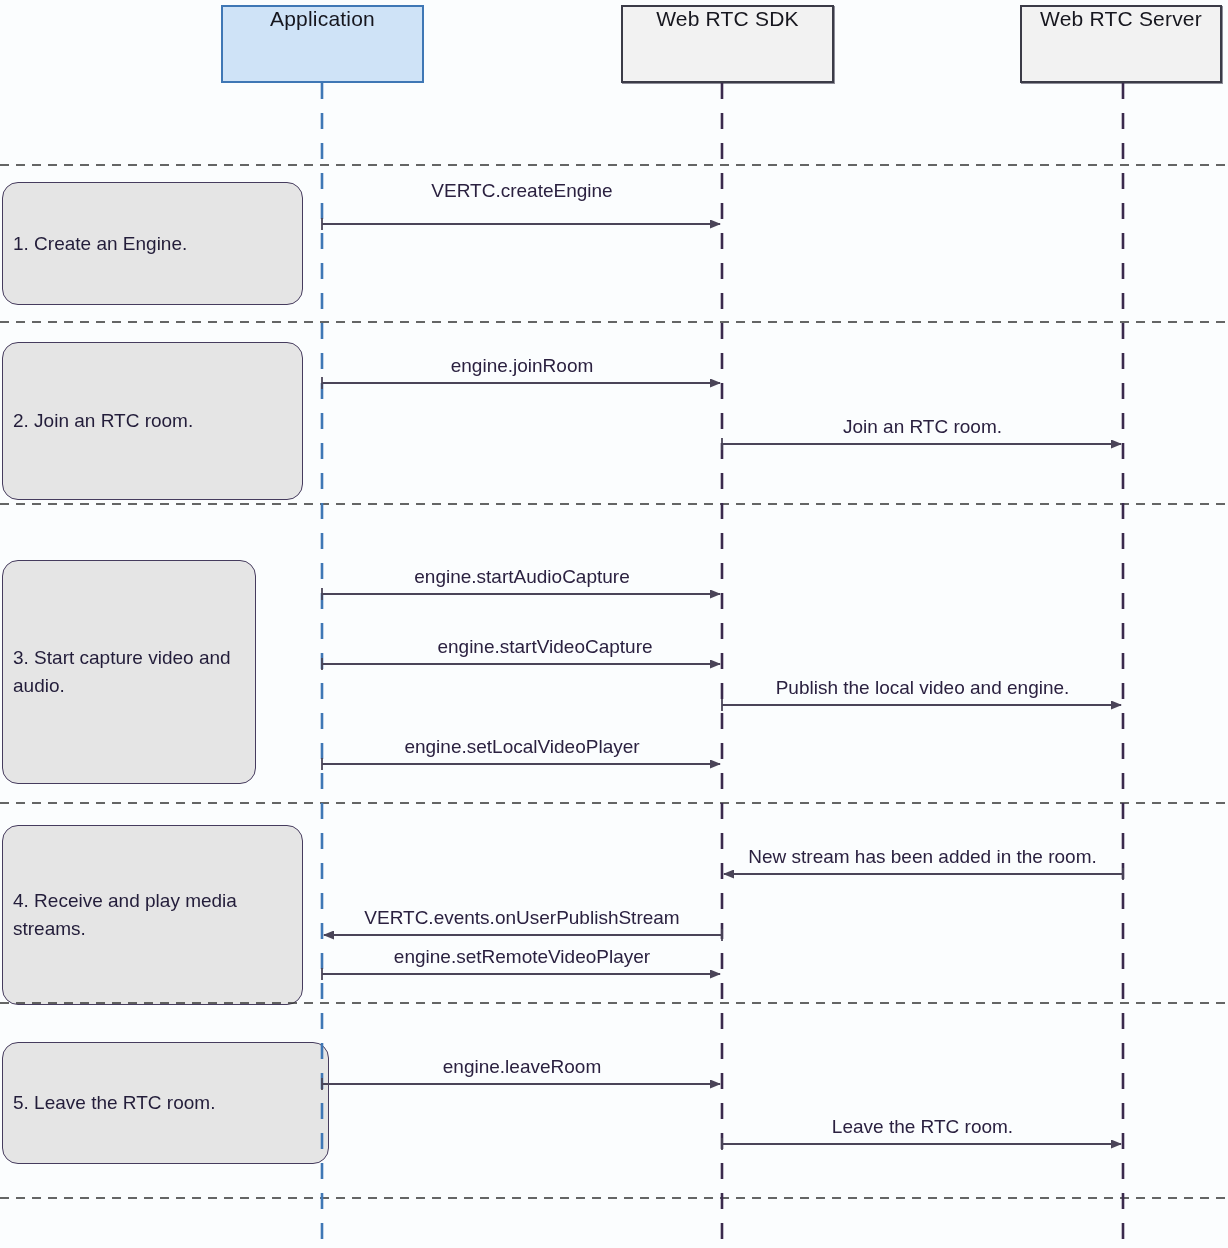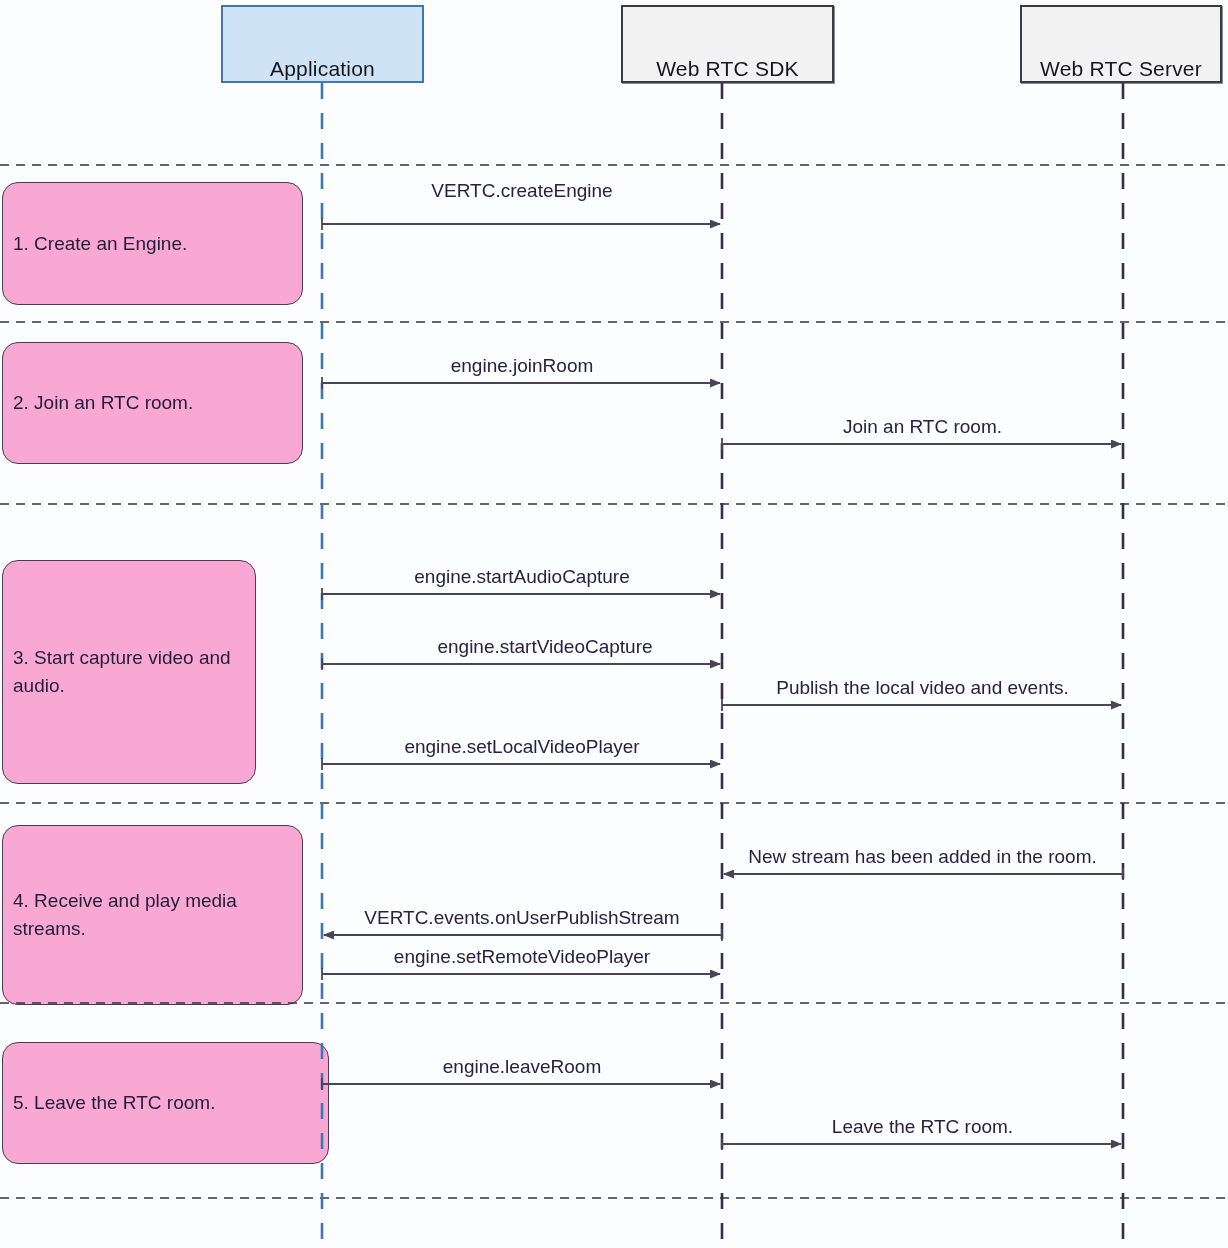--- a/index.html
+++ b/index.html
@@ -19,39 +19,39 @@
     position: absolute;
     left: 0;
     top: 0;
     width: 1228px;
     height: 1248px;
   }
   .actor-box {
     position: absolute;
     box-sizing: border-box;
     display: flex;
-    align-items: flex-end;
+    align-items: flex-start;
     justify-content: center;
     font-size: 21px;
     color: #16161e;
     letter-spacing: 0.2px;
   }
   .actor-plain {
     background: #f2f2f2;
     border: 2px solid #3b3b47;
     box-shadow: 1px 1px 0 #8e8e99;
   }
   .actor-accent {
     background: #cfe3f7;
     border: 2px solid #3f77b5;
   }
   .step-box {
     position: absolute;
     box-sizing: border-box;
-    background: #f9a8d4;
+    background: #e5e5e5;
     border: 1.6px solid #463c5e;
     border-radius: 16px;
     display: flex;
     align-items: center;
     padding: 0 10px;
     font-size: 19px;
     line-height: 1.45;
     color: #231d3a;
   }
   .msg-label {
@@ -77,21 +77,21 @@
       </div>
       <div class="actor-box actor-plain" style="left: 1020px; top: 5px; width: 202px; height: 78px;">
         <span>Web RTC Server</span>
       </div>
     </div>
 
   <div id="steps-root">
       <div class="step-box" style="left: 2px; top: 182px; width: 301px; height: 123px;">
         <span>1. Create an Engine.</span>
       </div>
-      <div class="step-box" style="left: 2px; top: 342px; width: 301px; height: 122px;">
+      <div class="step-box" style="left: 2px; top: 342px; width: 301px; height: 158px;">
         <span>2. Join an RTC room.</span>
       </div>
       <div class="step-box" style="left: 2px; top: 560px; width: 254px; height: 224px;">
         <span>3. Start capture video and audio.</span>
       </div>
       <div class="step-box" style="left: 2px; top: 825px; width: 301px; height: 180px;">
         <span>4. Receive and play media streams.</span>
       </div>
       <div class="step-box" style="left: 2px; top: 1042px; width: 327px; height: 122px;">
         <span>5. Leave the RTC room.</span>
@@ -147,21 +147,21 @@
         <line x1="722" x2="722" y1="1138" y2="1150" stroke="#4a4458" stroke-width="1.8"></line>
       </g>
   </svg>
 
   <div id="labels-root">
       <div class="msg-label" style="left: 522px; top: 180px;">VERTC.createEngine</div>
       <div class="msg-label" style="left: 522px; top: 355px;">engine.joinRoom</div>
       <div class="msg-label" style="left: 922.5px; top: 416px;">Join an RTC room.</div>
       <div class="msg-label" style="left: 522px; top: 566px;">engine.startAudioCapture</div>
       <div class="msg-label" style="left: 522px; top: 636px; margin-left: 23px;">engine.startVideoCapture</div>
-      <div class="msg-label" style="left: 922.5px; top: 677px;">Publish the local video and events.</div>
+      <div class="msg-label" style="left: 922.5px; top: 677px;">Publish the local video and engine.</div>
       <div class="msg-label" style="left: 522px; top: 736px;">engine.setLocalVideoPlayer</div>
       <div class="msg-label" style="left: 922.5px; top: 846px;">New stream has been added in the room.</div>
       <div class="msg-label" style="left: 522px; top: 907px;">VERTC.events.onUserPublishStream</div>
       <div class="msg-label" style="left: 522px; top: 946px;">engine.setRemoteVideoPlayer</div>
       <div class="msg-label" style="left: 522px; top: 1056px;">engine.leaveRoom</div>
       <div class="msg-label" style="left: 922.5px; top: 1116px;">Leave the RTC room.</div>
     </div>
 
 </div>
 

